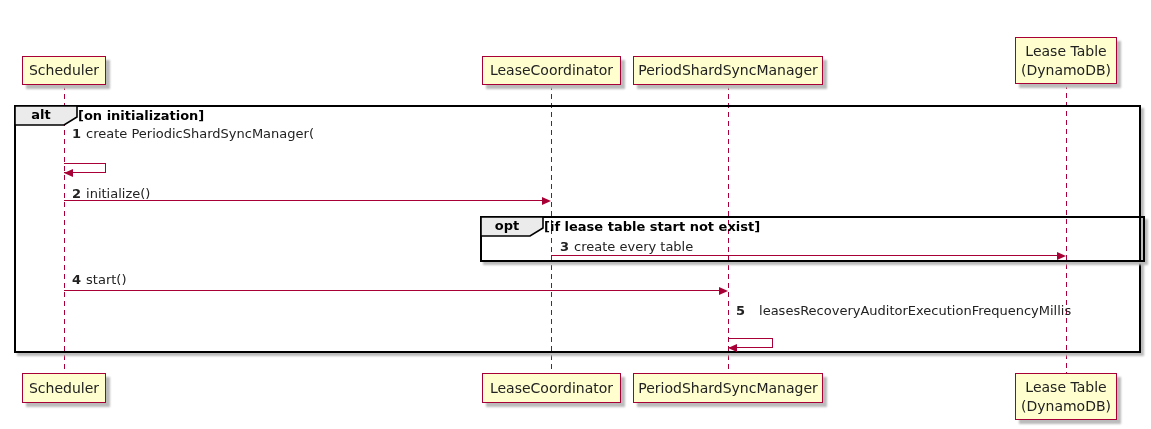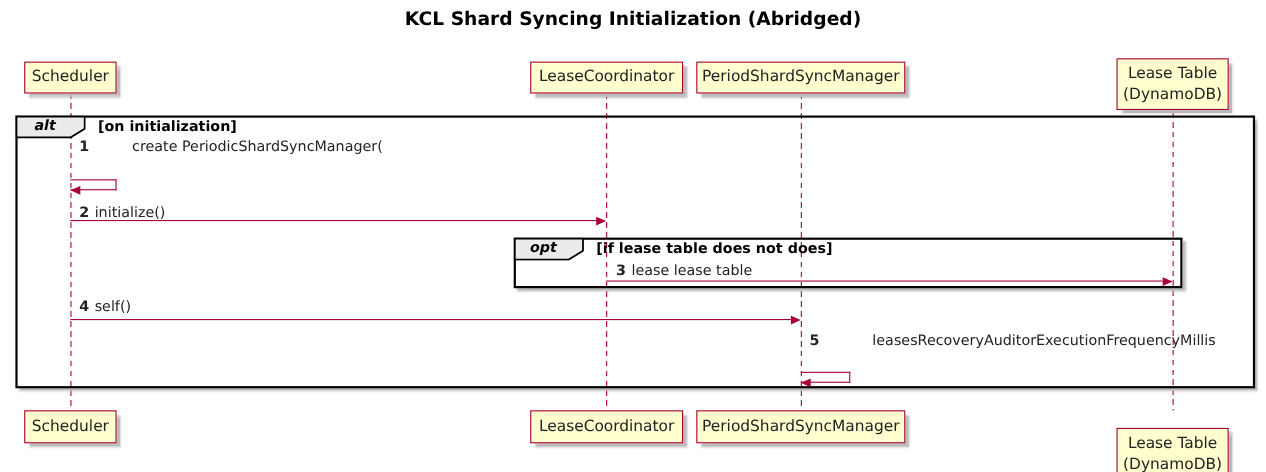--- a/index.html
+++ b/index.html
@@ -12,46 +12,46 @@
     font-size:17px; font-weight:bold; color:#000;
   }
   
   .pbox {
     position:absolute; box-sizing:border-box;
     background:#FEFECE; border:1.5px solid #A80036;
     box-shadow:4px 4px 2px #BBBBBB;
     display:flex; align-items:center; justify-content:center;
     font-size:14px; color:#222; text-align:center; line-height:17px;
   }
-  .pbox.multi { flex-direction:column; line-height:19px;margin-top:16px; }
+  .pbox.multi { flex-direction:column; line-height:19px; }
   
   .lifeline {
     position:absolute; width:1px;
     background:repeating-linear-gradient(to bottom,#A80036 0 5px,transparent 5px 9px);
   }
   
   .frame {
     position:absolute; box-sizing:border-box; border:2px solid #000;
     box-shadow:3px 3px 2px #BBBBBB; background:transparent;
   }
   .fhead { position:absolute; left:-2px; top:-2px; display:flex; align-items:flex-start; height:21px; }
-  .pentwrap { position:relative; width:64px; height:21px;font-style:italic; }
+  .pentwrap { position:relative; width:64px; height:21px; }
   .pentwrap svg { display:block; }
   .pentlabel {
     position:absolute; left:0; top:2px; width:54px; text-align:center;
     font-size:13px; font-weight:bold; color:#000;
   }
-  .cond { margin-left:11px; padding-top:3px; font-size:13px; font-weight:bold; color:#000; white-space:nowrap; }
+  .cond { padding-top:3px; font-size:13px; font-weight:bold; color:#000; white-space:nowrap; }
   
   .mlabel {
     position:absolute; display:flex; align-items:center;
     font-size:13px; color:#222; white-space:nowrap;
   }
   .num { font-weight:bold; margin-right:5px; }
-  .mlines { display:flex; flex-direction:column; line-height:15px;margin-left:34px; }
+  .mlines { display:flex; flex-direction:column; line-height:15px; }
   .indent { padding-left:9px; }
   .mline { position:absolute; height:0; border-top:1.5px solid #A80036; }
   .selfloop {
     position:absolute; box-sizing:border-box;
     border:1.5px solid #A80036; border-left:none; background:transparent;
   }
   .arr-right {
     position:absolute; width:0; height:0;
     border-top:4px solid transparent; border-bottom:4px solid transparent;
     border-left:9px solid #A80036;
@@ -60,21 +60,20 @@
     position:absolute; width:0; height:0;
     border-top:4px solid transparent; border-bottom:4px solid transparent;
     border-right:9px solid #A80036;
   }
 </style>
 </head>
 <body>
 
 <div class="diagram">
 
-  <div class="title">KCL Shard Syncing Initialization (Abridged)</div>
 
   <div class="lifeline" style="left:64px;top:85px;height:288px;"></div>
   <div class="lifeline" style="left:551px;top:85px;height:288px;"></div>
   <div class="lifeline" style="left:728px;top:85px;height:288px;"></div>
   <div class="lifeline" style="left:1066px;top:84px;height:289px;"></div>
 
   <div class="pbox" style="left:22px;top:56px;width:84px;height:29px;">
     <span>Scheduler</span>
   </div>
   <div class="pbox" style="left:482px;top:56px;width:139px;height:29px;">
@@ -93,29 +92,29 @@
       <div class="pentwrap">
         <svg width="64" height="21" viewBox="0 0 64 21">
             <path d="M1 1 H63 V12 L50 20 H1 Z" fill="#EBEBEB" stroke="#000000" stroke-width="1.6"></path>
           </svg>
         <span class="pentlabel">alt</span>
       </div>
       <span class="cond">[on initialization]</span>
     </div>
   </div>
 
-  <div class="frame" style="left:467px;top:216px;width:608px;height:46px;">
+  <div class="frame" style="left:480px;top:216px;width:665px;height:46px;">
     <div class="fhead">
       <div class="pentwrap">
         <svg width="64" height="21" viewBox="0 0 64 21">
             <path d="M1 1 H63 V12 L50 20 H1 Z" fill="#EBEBEB" stroke="#000000" stroke-width="1.6"></path>
           </svg>
         <span class="pentlabel">opt</span>
       </div>
-      <span class="cond">[if lease table does not does]</span>
+      <span class="cond">[if lease table start not exist]</span>
     </div>
   </div>
 
   <div class="mlabel" style="left:72px;top:126px;">
     <span class="num">1</span>
     <span class="mlines">
       <span>create PeriodicShardSyncManager(</span>
     </span>
   </div>
   <div class="selfloop" style="left:64px;top:163px;width:42px;height:10px;"></div>
@@ -123,28 +122,28 @@
 
   <div class="mlabel" style="left:72px;top:186px;">
     <span class="num">2</span>
     <span>initialize()</span>
   </div>
   <div class="mline" style="left:64px;top:200px;width:479px;"></div>
   <div class="arr-right" style="left:542px;top:197px;"></div>
 
   <div class="mlabel" style="left:560px;top:239px;">
     <span class="num">3</span>
-    <span>lease lease table</span>
+    <span>create every table</span>
   </div>
   <div class="mline" style="left:551px;top:255px;width:506px;"></div>
   <div class="arr-right" style="left:1057px;top:252px;"></div>
 
   <div class="mlabel" style="left:72px;top:272px;">
     <span class="num">4</span>
-    <span>self()</span>
+    <span>start()</span>
   </div>
   <div class="mline" style="left:64px;top:290px;width:655px;"></div>
   <div class="arr-right" style="left:719px;top:287px;"></div>
 
   <div class="mlabel" style="left:736px;top:303px;">
     <span class="num">5</span>
     <span class="mlines">
       <span class="indent">leasesRecoveryAuditorExecutionFrequencyMillis</span>
     </span>
   </div>

